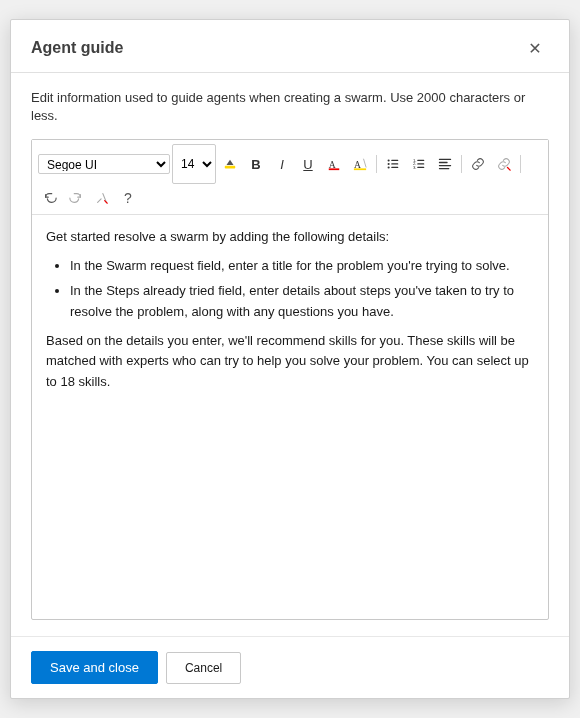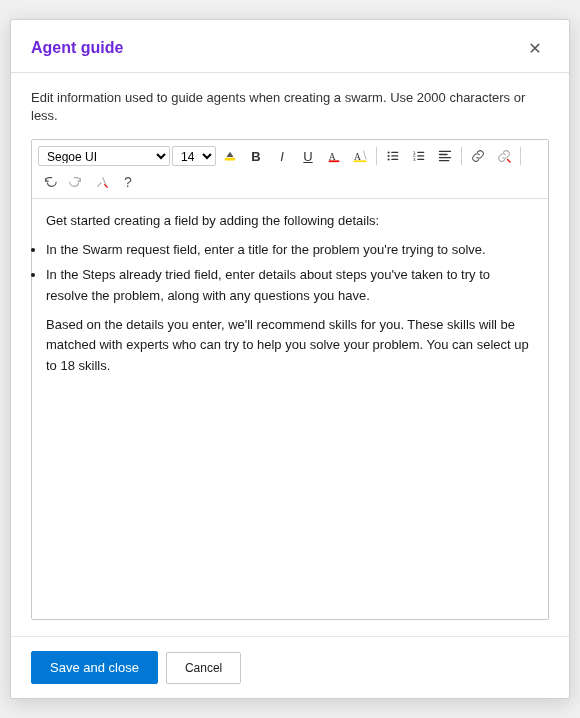--- a/index.html
+++ b/index.html
@@ -27,21 +27,21 @@
     .dialog-header {
       display: flex;
       align-items: center;
       justify-content: space-between;
       padding: 14px 20px 10px 20px;
       border-bottom: 1px solid #e0e0e0;
     }
     .dialog-title {
       font-size: 16px;
       font-weight: 600;
-      color: #6d28d9;
+      color: #404040;
     }
     .close-btn {
       width: 28px;
       height: 28px;
       display: flex;
       align-items: center;
       justify-content: center;
       cursor: pointer;
       color: #555;
       font-size: 16px;
@@ -85,21 +85,21 @@
       height: 20px;
       min-width: 80px;
       background: #fff;
       cursor: pointer;
     }
     .font-size-select {
       border: 1px solid #ccc;
       border-radius: 2px;
       padding: 2px 4px;
       font-size: 12px;
-      height: 20px;
+      height: 40px;
       min-width: 40px;
       background: #fff;
       cursor: pointer;
     }
     .toolbar-divider {
       width: 1px;
       height: 18px;
       background: #d0d0d0;
       margin: 0 2px;
     }
@@ -124,20 +124,21 @@
       padding: 12px 14px;
       font-size: 13px;
       color: #1a1a1a;
       line-height: 1.6;
       flex: 1;
       min-height: 240px;
       outline: none;
     }
     .editor-content p { margin-bottom: 8px; }
     .editor-content ul {
+      margin-left: 24px;
       margin-bottom: 8px;
     }
     .editor-content li { margin-bottom: 4px; }
     .dialog-footer {
       display: flex;
       align-items: center;
       padding: 14px 20px;
       gap: 8px;
       border-top: 1px solid #e8e8e8;
     }
@@ -286,21 +287,21 @@
           <svg viewBox="0 0 16 16" xmlns="http://www.w3.org/2000/svg">
             <path d="M3 13l4-4M9 3l4 10" stroke="#aaa" stroke-width="1.3" stroke-linecap="round"></path>
             <line x1="11" y1="11" x2="14" y2="14" stroke="#e00" stroke-width="1.3" stroke-linecap="round"></line>
           </svg>
         </button>
 
         <button class="toolbar-btn" title="Help" style="font-size:14px; color:#555;">?</button>
       </div>
 
       <div class="editor-content" contenteditable="true" style="">
-        <p>Get started creating a field by adding the following details:</p>
+        <p>Get started resolve a swarm by adding the following details:</p>
         <ul>
           <li>In the Swarm request field, enter a title for the problem you're trying to solve.</li>
           <li>In the Steps already tried field, enter details about steps you've taken to try to resolve the problem, along with any questions you have.</li>
         </ul>
         <p>Based on the details you enter, we'll recommend skills for you. These skills will be matched with experts who can try to help you solve your problem. You can select up to 18 skills.</p>
       </div>
     </div>
   </div>
 
   <div class="dialog-footer">

